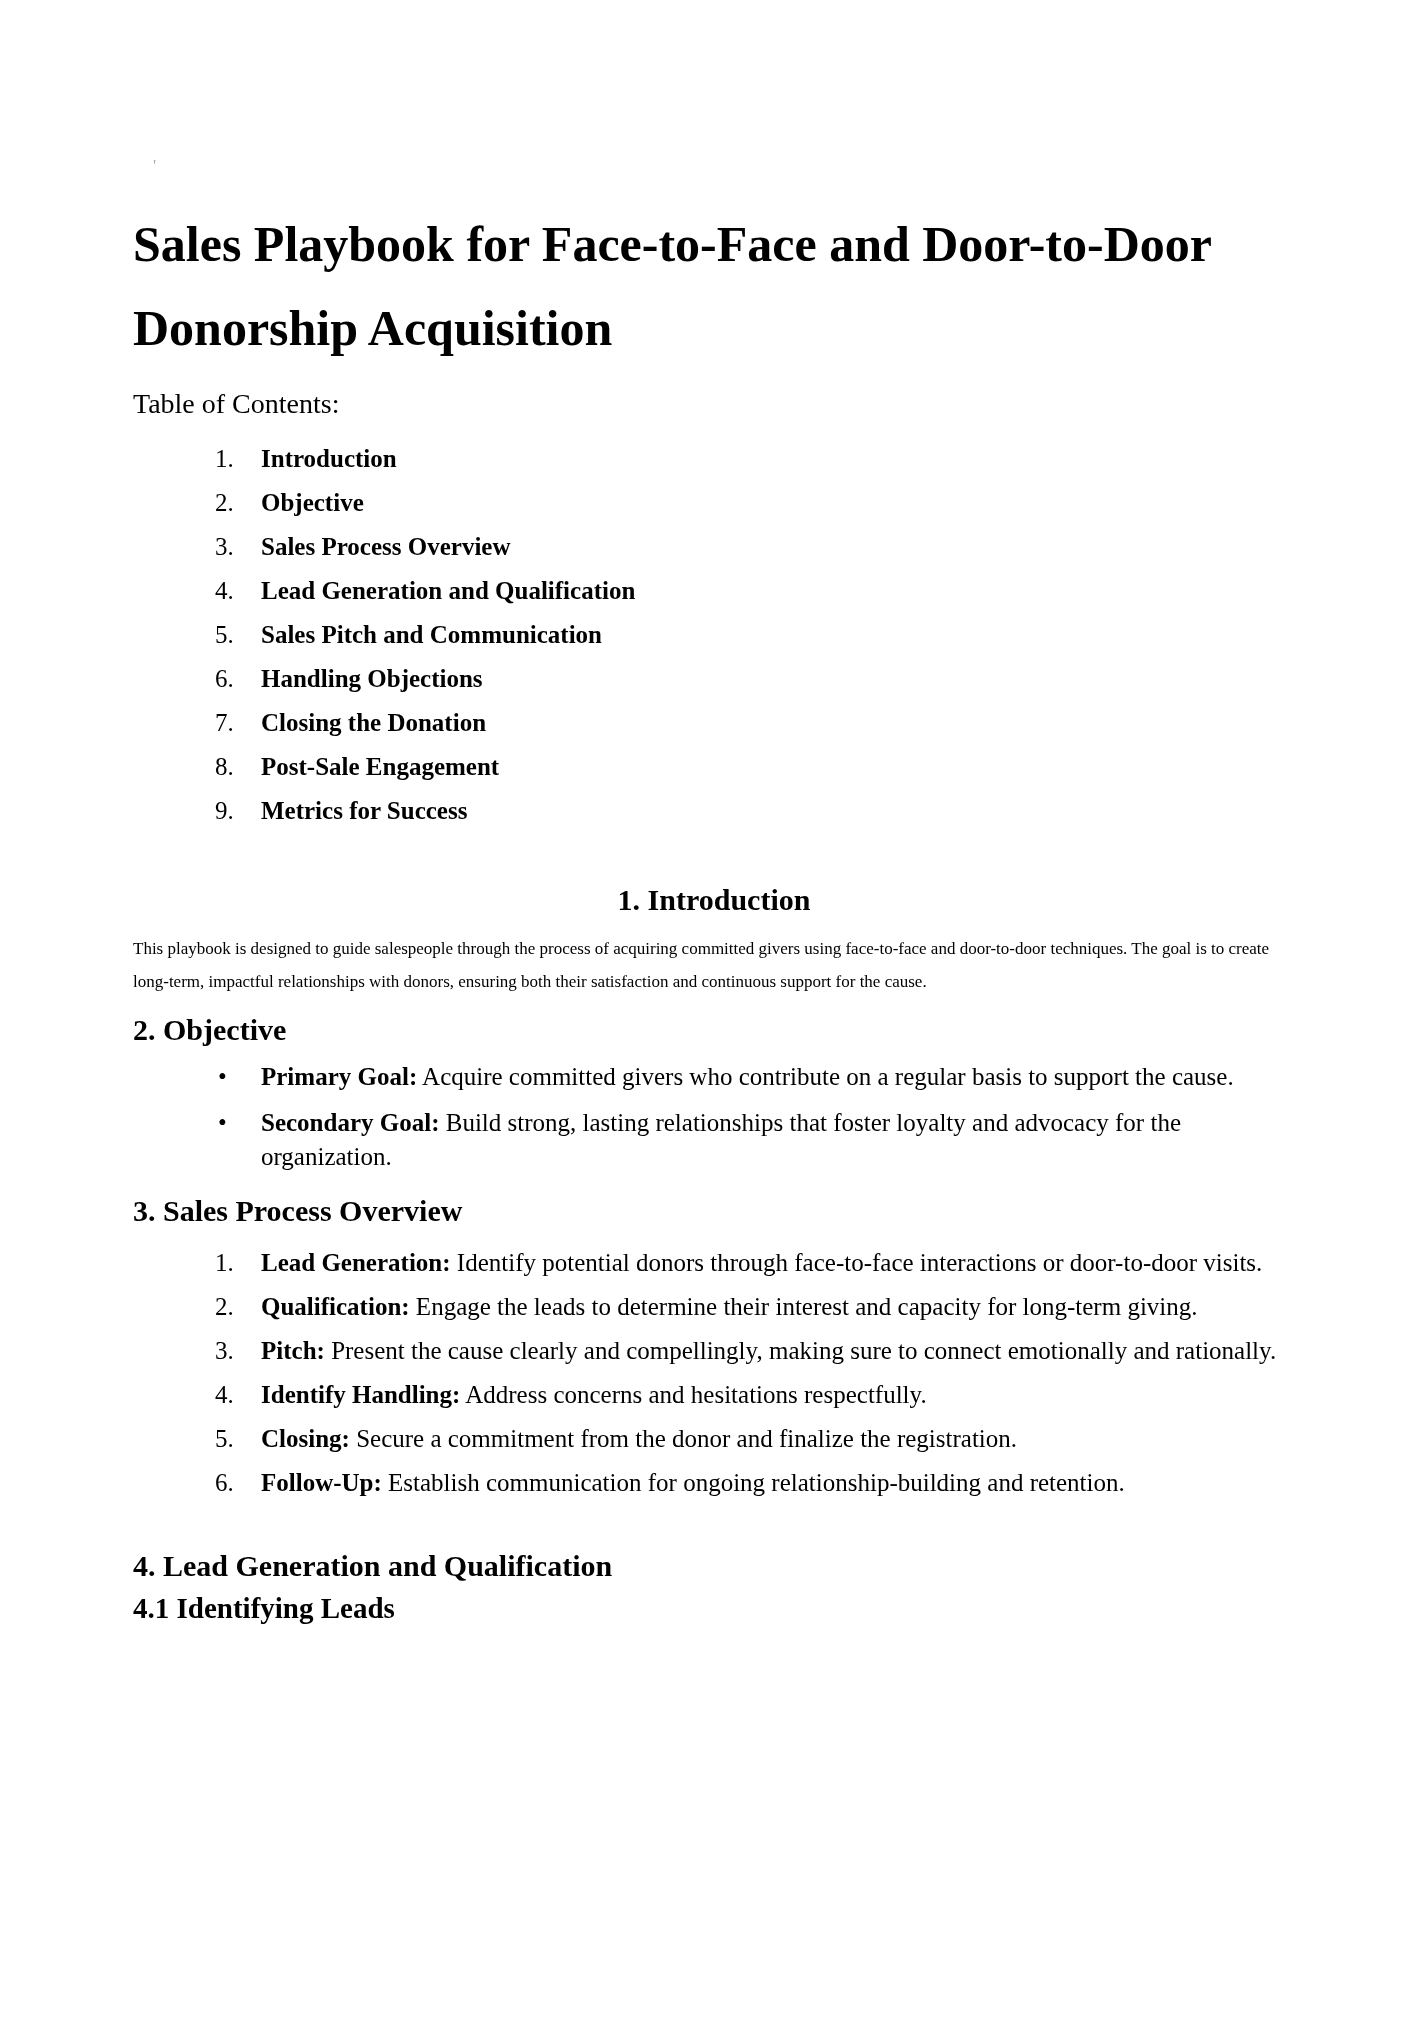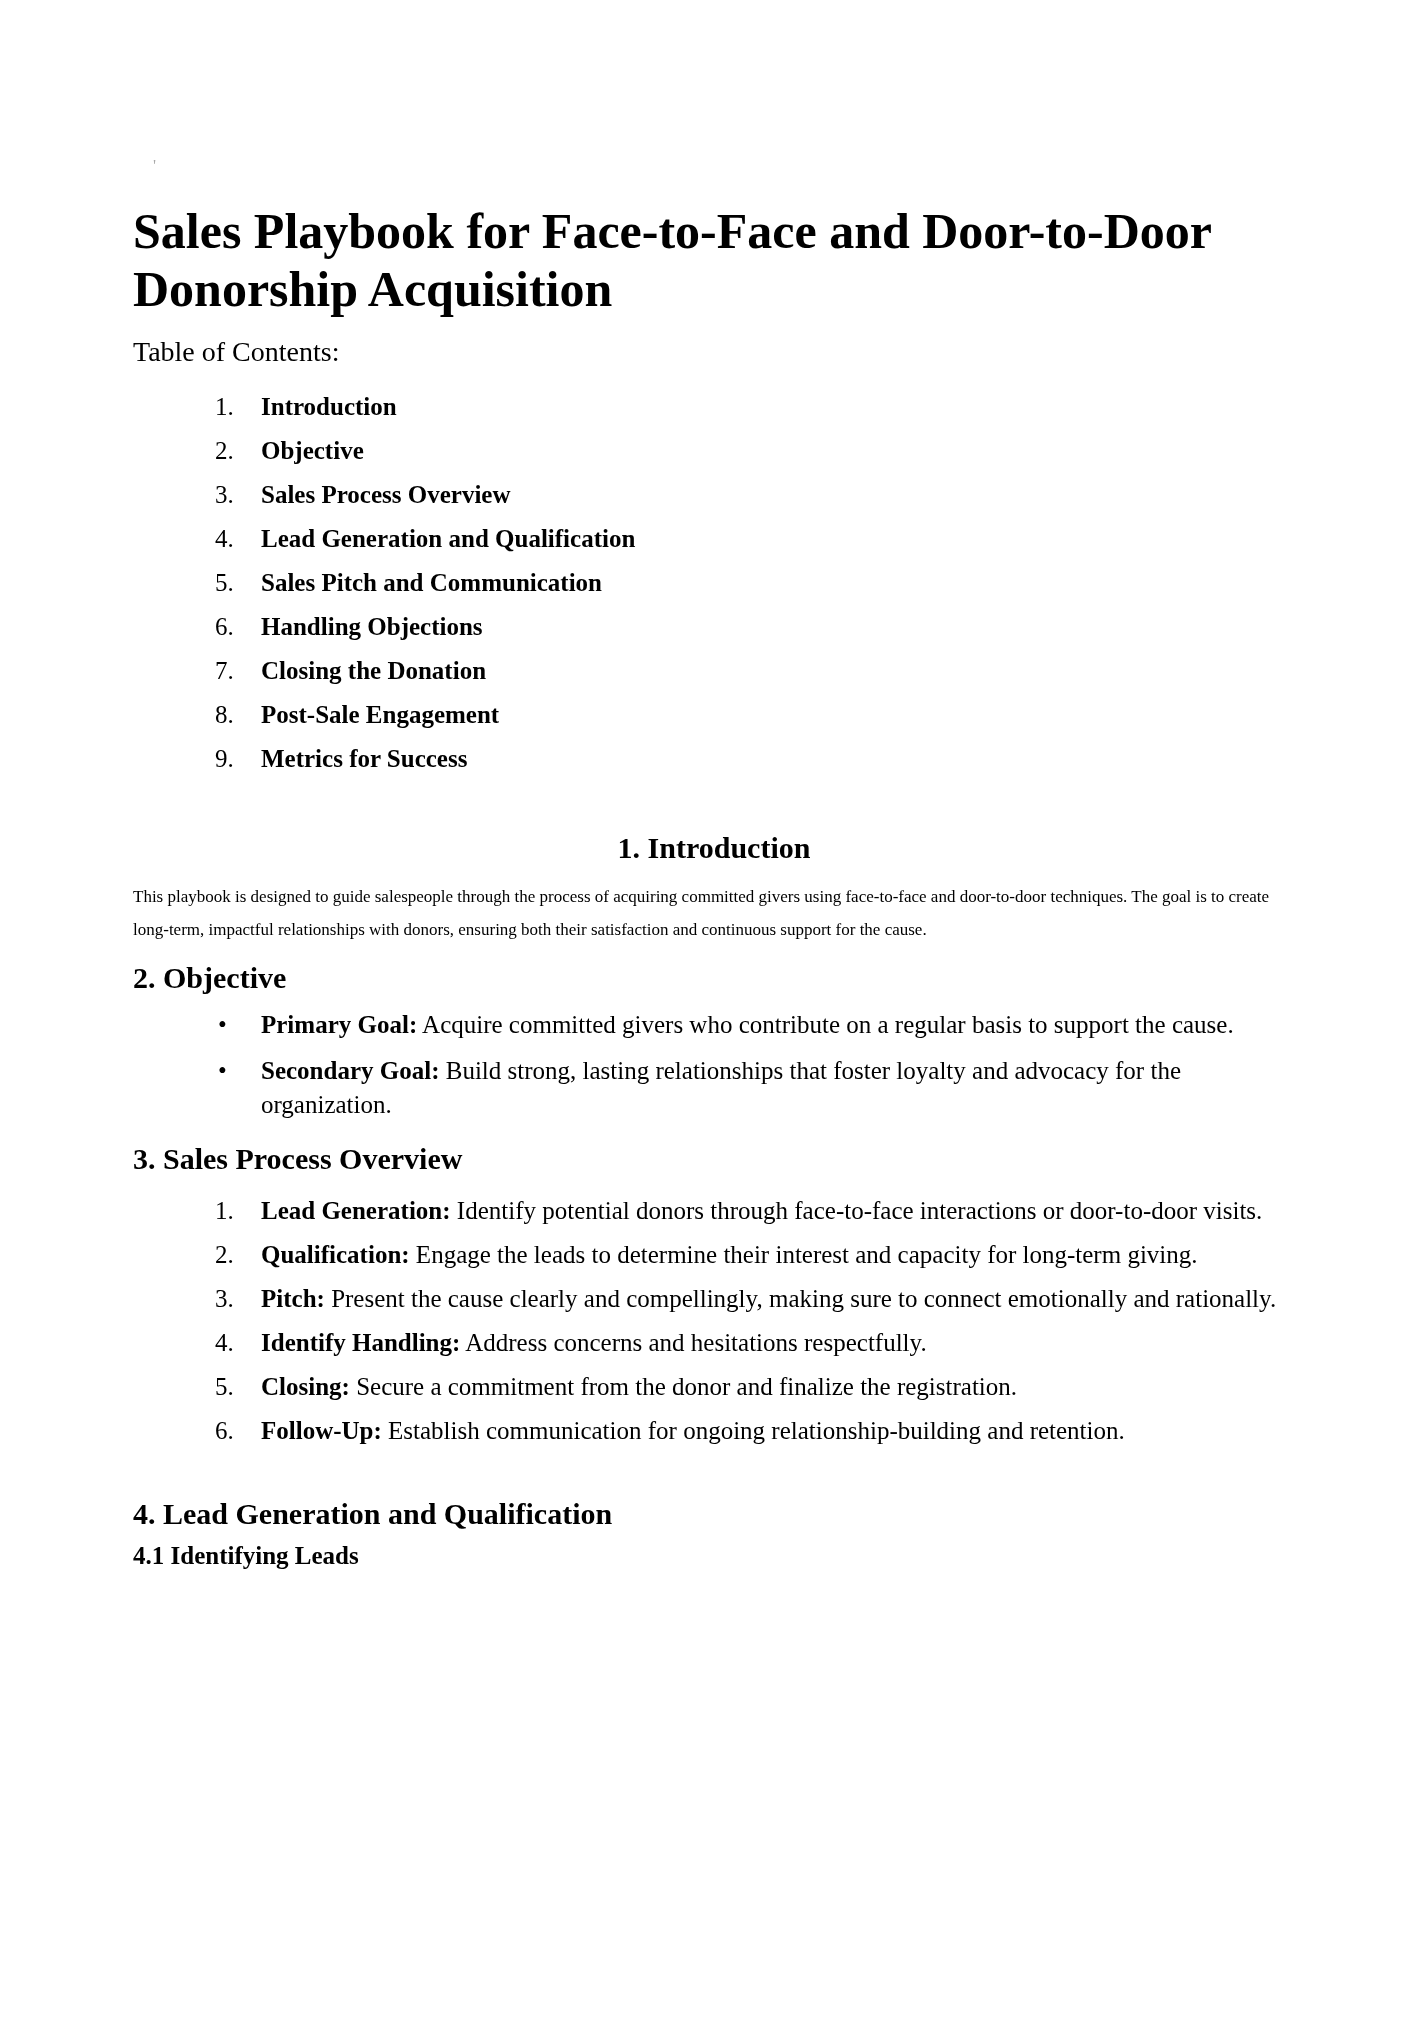--- a/index.html
+++ b/index.html
@@ -23,21 +23,21 @@
     left: 153px;
     top: 157px;
     font-size: 17px;
     color: #a8a8a8;
     line-height: 1;
   }
   h1.doc-title {
     margin-top: 202px;
     width: 1120px;
     font-size: 50px;
-    line-height: 58px;
+    line-height: 84px;
     font-weight: bold;
   }
   h2.toc-heading {
     margin-top: 15px;
     font-size: 28px;
     line-height: 38px;
     font-weight: normal;
   }
   ol.toc {
     list-style: none;
@@ -97,21 +97,21 @@
     position: relative;
     margin-left: 128px;
     margin-bottom: 11px;
     font-size: 25px;
     line-height: 33px;
     max-width: 1034px;
   }
   .b { font-weight: bold; font-family: Liberation Serif, serif; }
   h3.subsection {
     margin-top: 5px;
-    font-size: 25px;
+    font-size: 29px;
     line-height: 34px;
     font-weight: bold;
   }
 </style>
 </head>
 <body>
 
 <div class="page">
 
   <span class="stray">'</span>

